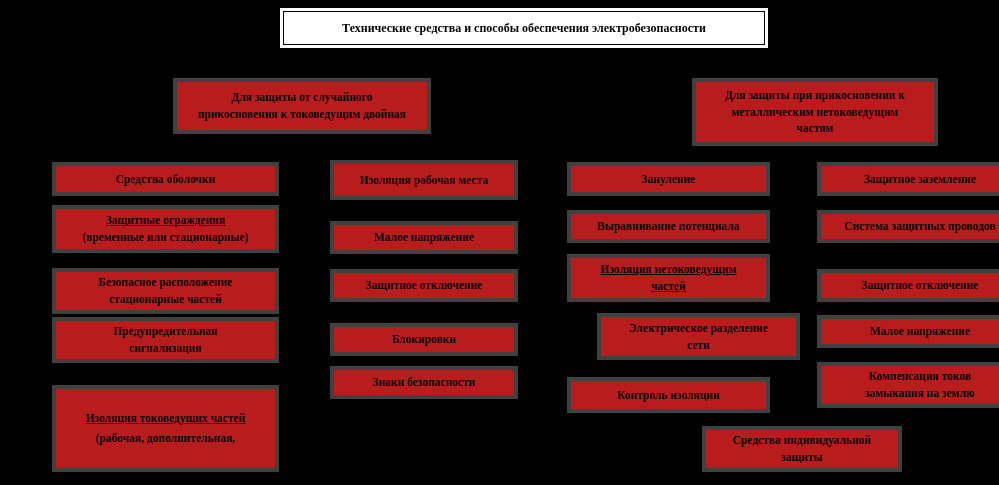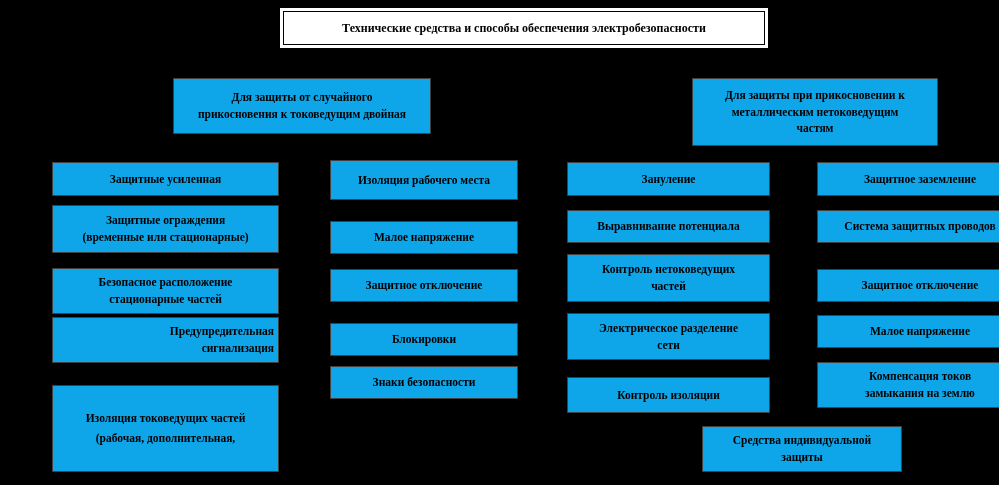--- a/index.html
+++ b/index.html
@@ -11,36 +11,36 @@
       position: relative;
       width: 999px;
       height: 485px;
       background: #000000;
       font-family: "Liberation Serif", "DejaVu Serif", serif;
       overflow: hidden;
       margin-left: 47px;
     }
     .box {
       position: absolute;
-      background: #0ea5e9;
-      border: 1px solid #404040;
+      background: #b91c1c;
+      border: 4px solid #404040;
       box-sizing: border-box;
       display: flex;
       flex-direction: column;
       justify-content: center;
       align-items: center;
       text-align: center;
       color: #000000;
       font-weight: bold;
       font-size: 11.5px;
       line-height: 1.45;
       padding: 2px 4px;
     }
     .line { display: block; }
-    .u { }
+    .u { text-decoration: underline; }
 
     
     .title-box {
       position: absolute;
       left: 233px; top: 8px; width: 488px; height: 40px;
       background: #ffffff;
       box-sizing: border-box;
       padding: 3px;
     }
     .title-inner {
@@ -57,35 +57,35 @@
     }
 
     
     .grp-left  { left: 126px; top: 78px; width: 258px; height: 56px; }
     .grp-right { left: 645px; top: 78px; width: 246px; height: 68px; }
 
     
     .c1b1 { left: 5px; top: 162px; width: 227px; height: 34px; }
     .c1b2 { left: 5px; top: 205px; width: 227px; height: 48px; }
     .c1b3 { left: 5px; top: 268px; width: 227px; height: 46px; }
-    .c1b4 { left: 5px; top: 317px; width: 227px; height: 46px; align-items: flex-end; }
+    .c1b4 { left: 5px; top: 317px; width: 227px; height: 46px; }
     .c1b5 { left: 5px; top: 385px; width: 227px; height: 87px; line-height: 1.7; }
 
     
     .c2b1 { left: 283px; top: 160px; width: 188px; height: 40px; }
     .c2b2 { left: 283px; top: 221px; width: 188px; height: 33px; }
     .c2b3 { left: 283px; top: 269px; width: 188px; height: 33px; }
     .c2b4 { left: 283px; top: 323px; width: 188px; height: 33px; }
     .c2b5 { left: 283px; top: 366px; width: 188px; height: 33px; }
 
     
     .c3b1 { left: 520px; top: 162px; width: 203px; height: 34px; }
     .c3b2 { left: 520px; top: 210px; width: 203px; height: 33px; }
     .c3b3 { left: 520px; top: 254px; width: 203px; height: 48px; }
-    .c3b4 { left: 520px; top: 313px; width: 203px; height: 47px; }
+    .c3b4 { left: 550px; top: 313px; width: 203px; height: 47px; }
     .c3b5 { left: 520px; top: 377px; width: 203px; height: 36px; }
 
     
     .c4b1 { left: 770px; top: 162px; width: 206px; height: 34px; }
     .c4b2 { left: 770px; top: 210px; width: 206px; height: 33px; }
     .c4b3 { left: 770px; top: 269px; width: 206px; height: 33px; }
     .c4b4 { left: 770px; top: 315px; width: 206px; height: 33px; }
     .c4b5 { left: 770px; top: 362px; width: 206px; height: 46px; }
 
     
@@ -104,41 +104,41 @@
     <span class="line">Для защиты от случайного</span>
     <span class="line">прикосновения  к токоведущим двойная</span>
   </div>
   <div class="box grp-right">
     <span class="line">Для защиты при прикосновении  к</span>
     <span class="line">металлическим нетоковедущим</span>
     <span class="line">частям</span>
   </div>
 
   <div class="box c1b1">
-    <span class="line">Защитные усиленная</span>
+    <span class="line">Средства оболочки</span>
   </div>
   <div class="box c1b2">
     <span class="line u">Защитные ограждения</span>
     <span class="line">(временные или стационарные)</span>
   </div>
   <div class="box c1b3">
     <span class="line">Безопасное расположение</span>
     <span class="line">стационарные частей</span>
   </div>
   <div class="box c1b4">
     <span class="line">Предупредительная</span>
     <span class="line">сигнализация</span>
   </div>
   <div class="box c1b5">
     <span class="line u">Изоляция токоведущих  частей</span>
     <span class="line">(рабочая, дополнительная,</span>
   </div>
 
   <div class="box c2b1">
-    <span class="line">Изоляция рабочего места</span>
+    <span class="line">Изоляция рабочая места</span>
   </div>
   <div class="box c2b2">
     <span class="line">Малое напряжение</span>
   </div>
   <div class="box c2b3">
     <span class="line">Защитное отключение</span>
   </div>
   <div class="box c2b4">
     <span class="line">Блокировки</span>
   </div>
@@ -146,21 +146,21 @@
     <span class="line">Знаки безопасности</span>
   </div>
 
   <div class="box c3b1">
     <span class="line">Зануление</span>
   </div>
   <div class="box c3b2">
     <span class="line">Выравнивание потенциала</span>
   </div>
   <div class="box c3b3">
-    <span class="line u">Контроль нетоковедущих</span>
+    <span class="line u">Изоляция нетоковедущим</span>
     <span class="line u">частей</span>
   </div>
   <div class="box c3b4">
     <span class="line">Электрическое разделение</span>
     <span class="line">сети</span>
   </div>
   <div class="box c3b5">
     <span class="line">Контроль изоляции</span>
   </div>
 

